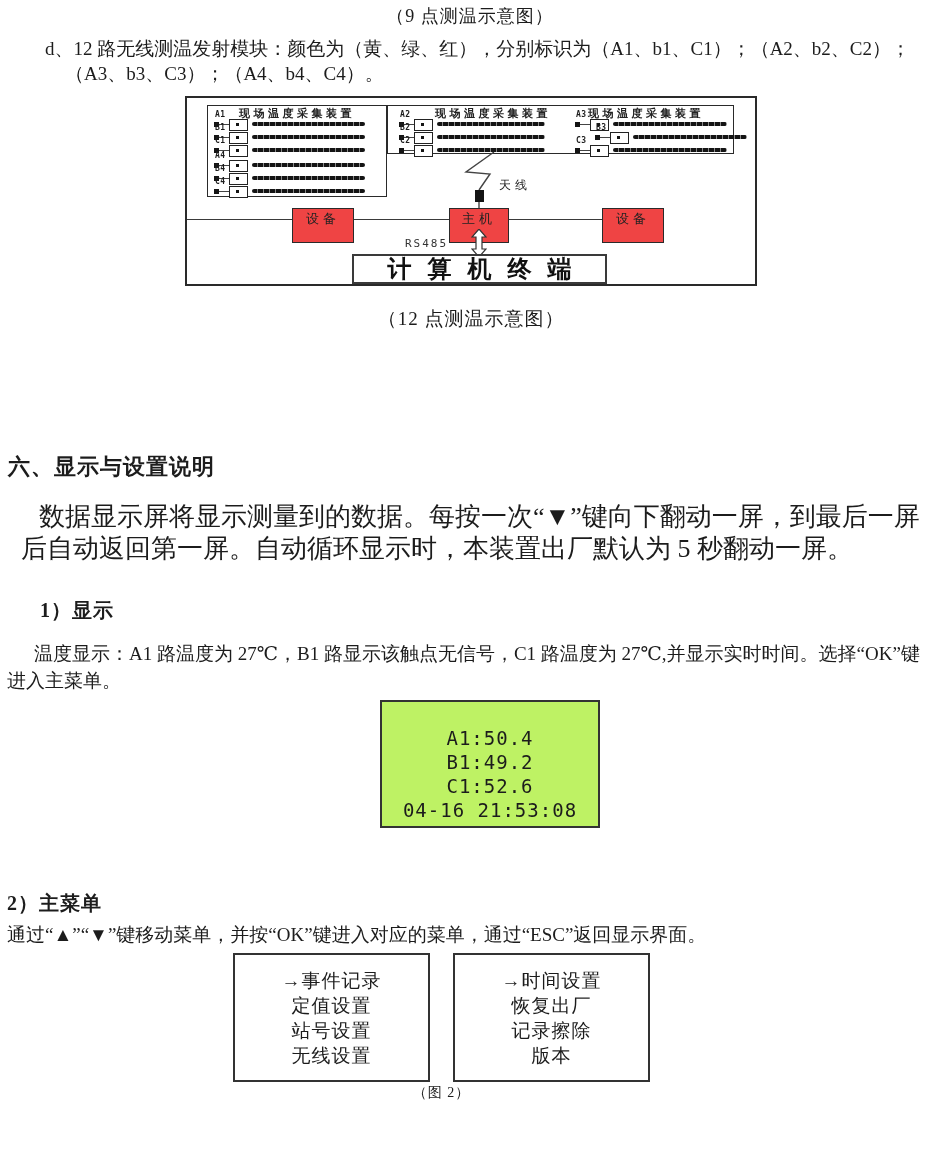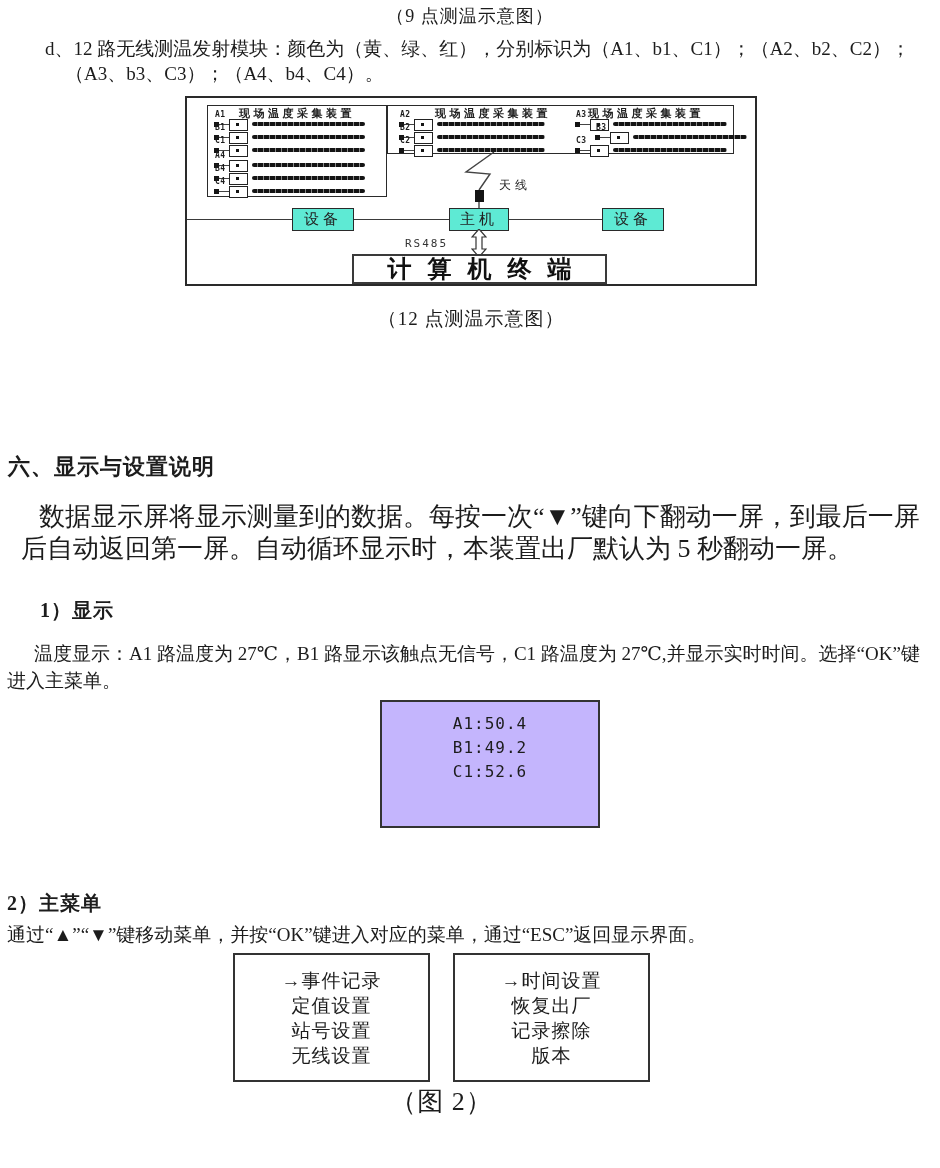--- a/index.html
+++ b/index.html
@@ -16,34 +16,34 @@
     font-family:Liberation Mono, monospace;letter-spacing:1px;}
   .sec-para{position:absolute;top:501px;left:21px;right:12px;font-size:26px;line-height:32px;text-indent:18px;}
   .sub-title{position:absolute;font-size:20px;font-weight:bold;letter-spacing:1px;}
   .sub1-title{top:597px;left:40px;}
   .sub1-para{position:absolute;top:640px;left:7px;right:10px;font-size:19px;line-height:27px;text-indent:27px;}
   .sub2-title{top:890px;left:7px;}
   .sub2-para{position:absolute;top:922px;left:7px;right:10px;font-size:19px;line-height:26px;}
   
   .lcd-box{
     position:absolute;left:380px;top:700px;width:220px;height:128px;
-    border:2px solid #333;box-sizing:border-box;background:#c4b5fd;
-    padding-top:10px;text-align:center;
+    border:2px solid #333;box-sizing:border-box;background:#bef264;
+    padding-top:24px;text-align:center;
     font-family:"DejaVu Sans Mono","Liberation Mono",monospace;
-    font-size:16px;line-height:24px;letter-spacing:1px;
+    font-size:19px;line-height:24px;letter-spacing:1px;
   }
   
   .menu-box{
     position:absolute;top:953px;width:197px;height:129px;border:2px solid #333;
     box-sizing:border-box;background:#fff;padding-top:13px;text-align:center;
     font-size:19px;line-height:25px;letter-spacing:1px;
   }
   .menu-box-1{left:233px;}
   .menu-box-2{left:453px;}
-  .caption-fig2{top:1084px;left:233px;width:417px;font-size:26px;}
+  .caption-fig2{top:1084px;left:233px;width:417px;font-size:14px;}
   .caption-12{top:306px;left:185px;width:572px;font-size:19px;}
   
   #diagram{
     position:absolute;left:185px;top:96px;width:572px;height:190px;
     border:2px solid #2a2a2a;box-sizing:border-box;background:#fff;
   }
   .panel{position:absolute;border:1.5px solid #2a2a2a;box-sizing:border-box;background:#fff;}
   .panel-left{left:20px;top:7px;width:180px;height:92px;}
   .panel-right{left:200px;top:7px;width:347px;height:49px;}
   .grp-header{
@@ -54,22 +54,22 @@
   .srow{position:absolute;height:12px;}
   .s-lab{position:absolute;left:1px;top:-8px;font-size:8px;font-weight:bold;letter-spacing:.5px;
     font-family:"DejaVu Sans Mono","Liberation Mono",monospace;line-height:8px;}
   .s-sq{position:absolute;left:0;top:3px;width:5px;height:5px;background:#141414;}
   .s-line1{position:absolute;left:5px;top:5px;width:10px;border-top:1px solid #444;}
   .s-box{position:absolute;left:15px;top:0;width:17px;height:10px;border:1px solid #222;background:#fff;}
   .s-dot{position:absolute;left:6px;top:3px;width:3px;height:3px;background:#141414;}
   .s-bar{position:absolute;left:38px;right:0;top:3px;height:4px;border-radius:2px;
     background:repeating-linear-gradient(90deg,#141414 0 5px,#8a8a8a 5px 6px);}
   .ant-label{position:absolute;left:312px;top:79px;font-size:12px;letter-spacing:4px;color:#222;}
-  .dbox{position:absolute;top:110px;height:23px;border:1.5px solid #2a2a2a;box-sizing:border-box;
-    background:#5eead4;text-align:center;font-size:15px;letter-spacing:4px;line-height:20px;color:#222;}
+  .dbox{position:absolute;top:110px;height:35px;border:1.5px solid #2a2a2a;box-sizing:border-box;
+    background:#ef4444;text-align:center;font-size:13px;letter-spacing:4px;line-height:20px;color:#222;}
   .dbox-left{left:105px;width:62px;}
   .dbox-host{left:262px;width:60px;}
   .dbox-right{left:415px;width:62px;}
   .hline{position:absolute;top:121px;border-top:1.5px solid #3a3a3a;}
   .hl-a{left:0;width:105px;} .hl-b{left:167px;width:95px;} .hl-c{left:322px;width:93px;}
   .rs485{position:absolute;left:218px;top:139px;font-size:11px;letter-spacing:2px;color:#333;
     font-family:"DejaVu Sans Mono","Liberation Mono",monospace;}
   .terminal-box{
     position:absolute;left:165px;top:156px;width:255px;height:30px;border:2px solid #3a3a3a;
     box-sizing:border-box;background:#fff;text-align:center;
@@ -231,20 +231,21 @@
   <div class="sec-title">六、显示与设置说明</div>
   <div class="sec-para">数据显示屏将显示测量到的数据。每按一次“▼”键向下翻动一屏，到最后一屏后自动返回第一屏。自动循环显示时，本装置出厂默认为 5 秒翻动一屏。</div>
 
   <div class="sub-title sub1-title">1）显示</div>
   <div class="sub1-para">温度显示：A1 路温度为 27℃，B1 路显示该触点无信号，C1 路温度为 27℃,并显示实时时间。选择“OK”键进入主菜单。</div>
 
   <div class="lcd-box">
       <div class="lcd-line">A1:50.4</div>
       <div class="lcd-line">B1:49.2</div>
       <div class="lcd-line">C1:52.6</div>
+      <div class="lcd-line">04-16 21:53:08</div>
     </div>
 
   <div class="sub-title sub2-title">2）主菜单</div>
   <div class="sub2-para">通过“▲”“▼”键移动菜单，并按“OK”键进入对应的菜单，通过“ESC”返回显示界面。</div>
 
   <div class="menu-box menu-box-1">
       <div class="menu-item">→事件记录</div>
       <div class="menu-item">定值设置</div>
       <div class="menu-item">站号设置</div>
       <div class="menu-item">无线设置</div>

